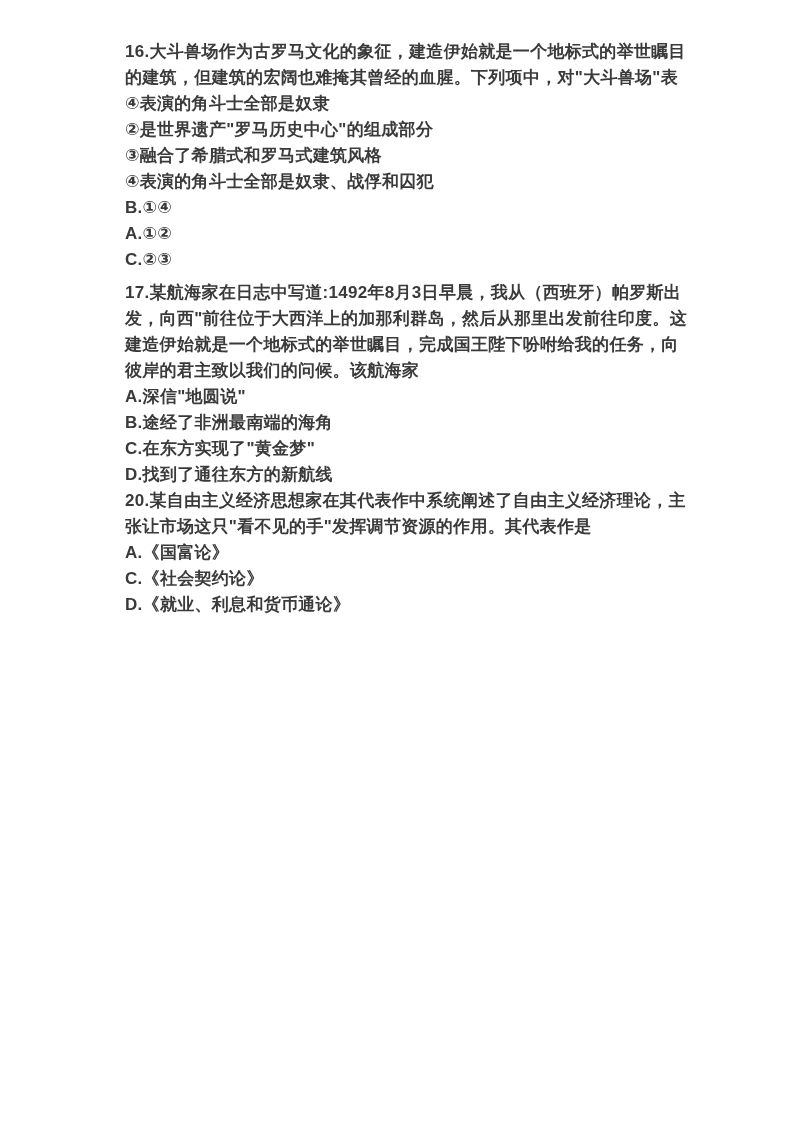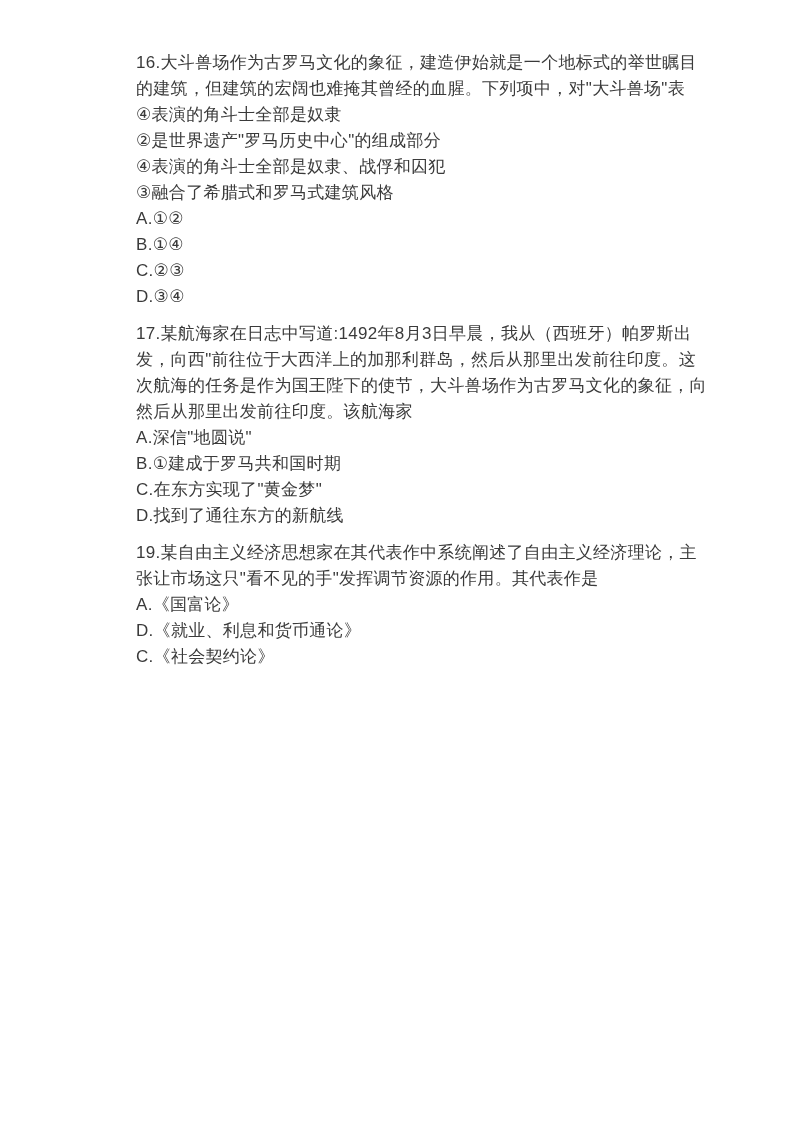--- a/index.html
+++ b/index.html
@@ -28,56 +28,55 @@
     width: 560px;
     color: #3a3a3a;
   }
   .ln {
     height: 26px;
     line-height: 26px;
     font-size: 17px;
     letter-spacing: 0.3px;
     white-space: pre;
   }
-  .question { margin: 11px; }
+  .question { margin: 0; font-weight: bold; }
   .question.q17 { margin-top: 7px; }
   .question.q18 { margin-top: 0; }
 </style>
 </head>
 <body>
 
 <div class="page">
   <div class="content">
 
     <div class="question q16">
       <div class="ln">16.大斗兽场作为古罗马文化的象征，建造伊始就是一个地标式的举世瞩目</div>
       <div class="ln">的建筑，但建筑的宏阔也难掩其曾经的血腥。下列项中，对"大斗兽场"表</div>
       <div class="ln">④表演的角斗士全部是奴隶</div>
       <div class="ln">②是世界遗产"罗马历史中心"的组成部分</div>
+      <div class="ln">③融合了希腊式和罗马式建筑风格</div>
       <div class="ln">④表演的角斗士全部是奴隶、战俘和囚犯</div>
-      <div class="ln">③融合了希腊式和罗马式建筑风格</div>
+      <div class="ln">B.①④</div>
       <div class="ln">A.①②</div>
-      <div class="ln">B.①④</div>
       <div class="ln">C.②③</div>
-      <div class="ln">D.③④</div>
     </div>
 
     <div class="question q17">
       <div class="ln">17.某航海家在日志中写道:1492年8月3日早晨，我从（西班牙）帕罗斯出</div>
       <div class="ln">发，向西"前往位于大西洋上的加那利群岛，然后从那里出发前往印度。这</div>
-      <div class="ln">次航海的任务是作为国王陛下的使节，大斗兽场作为古罗马文化的象征，向</div>
-      <div class="ln">然后从那里出发前往印度。该航海家</div>
+      <div class="ln">建造伊始就是一个地标式的举世瞩目，完成国王陛下吩咐给我的任务，向</div>
+      <div class="ln">彼岸的君主致以我们的问候。该航海家</div>
       <div class="ln">A.深信"地圆说"</div>
-      <div class="ln">B.①建成于罗马共和国时期</div>
+      <div class="ln">B.途经了非洲最南端的海角</div>
       <div class="ln">C.在东方实现了"黄金梦"</div>
       <div class="ln">D.找到了通往东方的新航线</div>
     </div>
 
     <div class="question q18">
-      <div class="ln">19.某自由主义经济思想家在其代表作中系统阐述了自由主义经济理论，主</div>
+      <div class="ln">20.某自由主义经济思想家在其代表作中系统阐述了自由主义经济理论，主</div>
       <div class="ln">张让市场这只"看不见的手"发挥调节资源的作用。其代表作是</div>
       <div class="ln">A.《国富论》</div>
+      <div class="ln">C.《社会契约论》</div>
       <div class="ln">D.《就业、利息和货币通论》</div>
-      <div class="ln">C.《社会契约论》</div>
     </div>
 
   </div>
 </div>
 
 </body></html>

